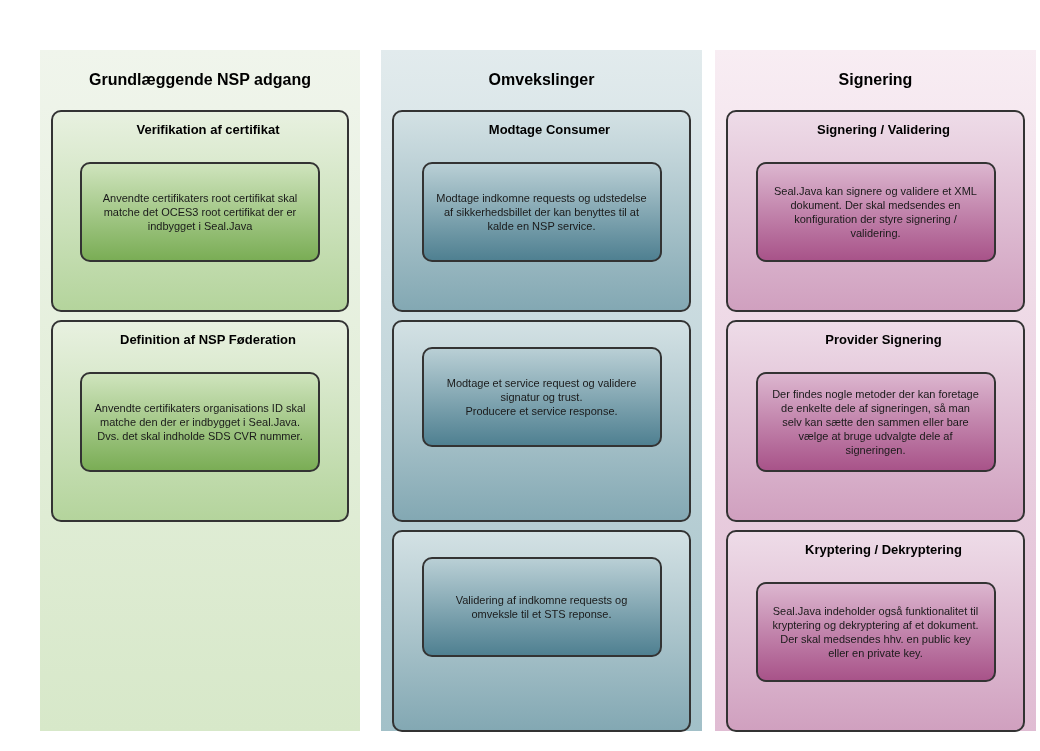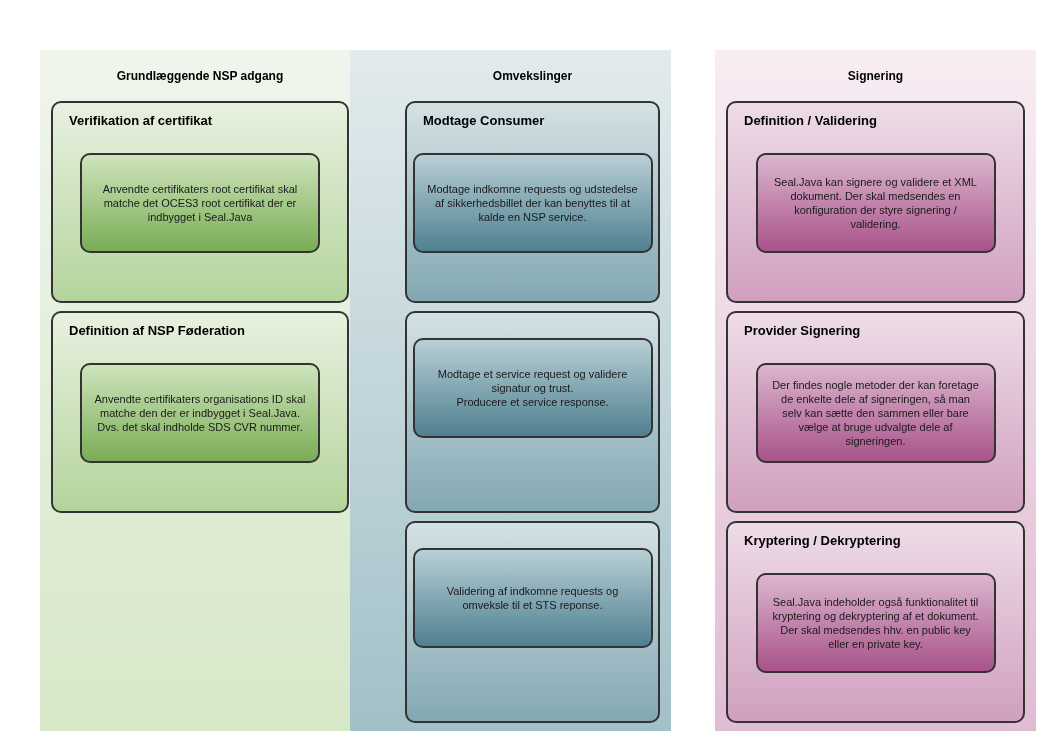--- a/index.html
+++ b/index.html
@@ -14,44 +14,45 @@
     overflow: hidden;
   }
 
   .panel {
     position: absolute;
     top: 50px;
     height: 681px;
     background: linear-gradient(to bottom, var(--panel-top, #eee), var(--panel-bottom, #ccc));
   }
   .panel.c0 { left: 40px;  width: 320px; }
-  .panel.c1 { left: 350px; width: 321px; padding-left: 44px; }
+  .panel.c1 { left: 381px; width: 321px; }
   .panel.c2 { left: 715px; width: 321px; }
 
   .panel-header {
-    height: 51px;
+    height: 60px;
     display: flex;
     align-items: center;
     justify-content: center;
-    font-size: 12px;
+    font-size: 16px;
     font-weight: bold;
     color: #000000;
   }
 
   .obox {
     height: 202px;
     margin: 0 11px 8px 11px;
     border: 2px solid #333333;
     border-radius: 10px;
     background: linear-gradient(to bottom, var(--box-top, #eee), var(--box-bottom, #bbb));
     overflow: hidden;
   }
 
   .obox-title {
     margin-top: 10px;
+    text-align: center;
     font-size: 13px;
     font-weight: bold;
     line-height: 15px;
     color: #000000;
     margin-left: 16px;
   }
 
   .ibox {
     width: 240px;
     height: 100px;
@@ -125,21 +126,21 @@
         <p class="ibox-text">Validering af indkomne requests og
 omveksle til et STS reponse.</p>
       </div>
     </div>
   </section>
 
   <section class="panel c2" style="--panel-top: #f8edf3; --panel-bottom: #e0bcd3; --box-top: #eedce8; --box-bottom: #d0a0bf; --inner-top: #dcb6cf; --inner-bottom: #a85389;">
     <h2 class="panel-header">Signering</h2>
 
     <div class="obox">
-      <h3 class="obox-title">Definition / Validering</h3>
+      <h3 class="obox-title">Signering / Validering</h3>
       <div class="ibox">
         <p class="ibox-text">Seal.Java kan signere og validere et XML
 dokument. Der skal medsendes en
 konfiguration der styre signering /
 validering.</p>
       </div>
     </div>
 
     <div class="obox">
       <h3 class="obox-title">Provider Signering</h3>

